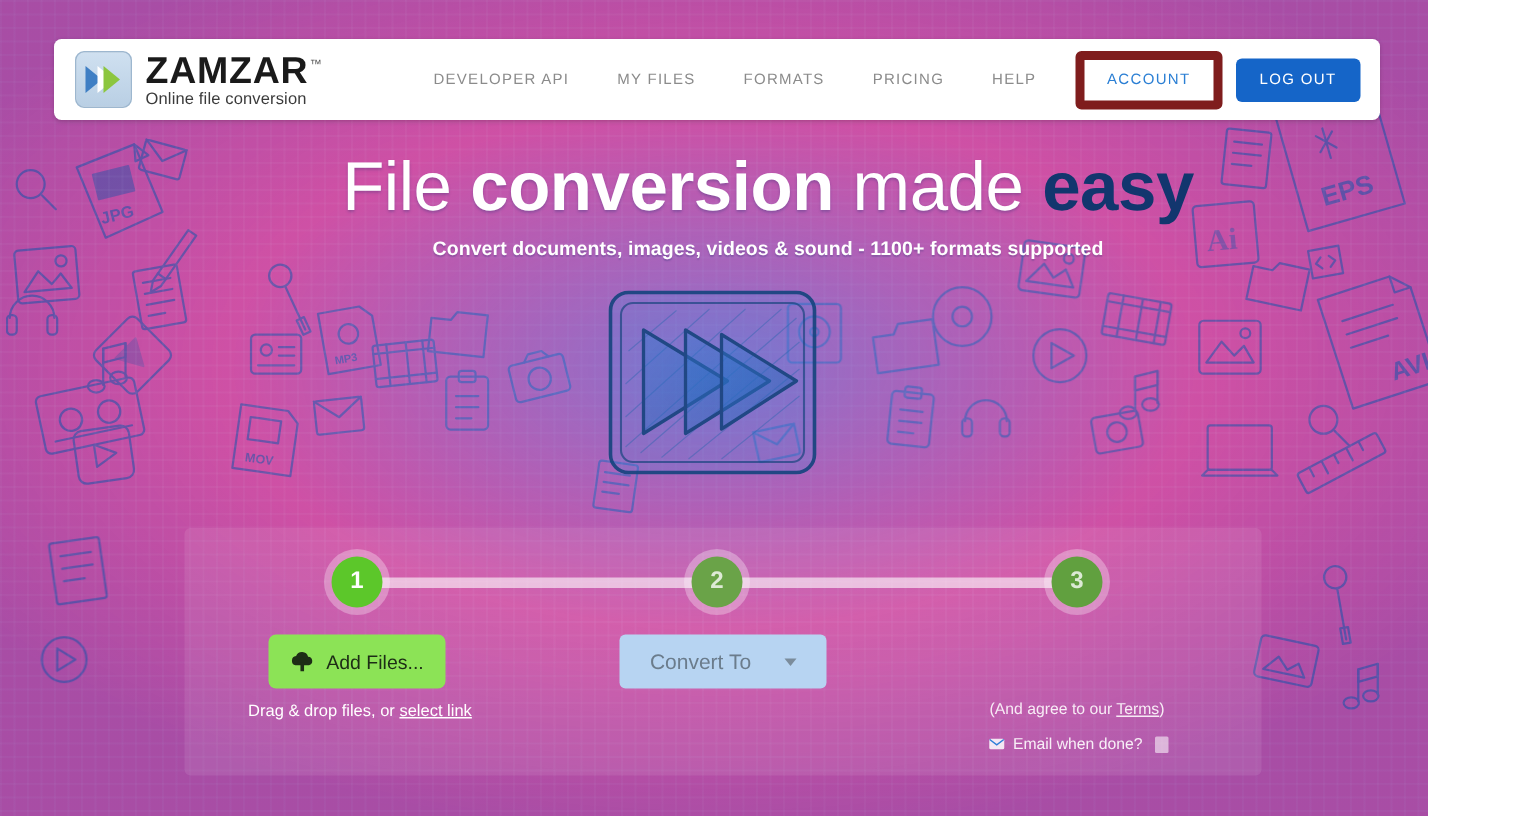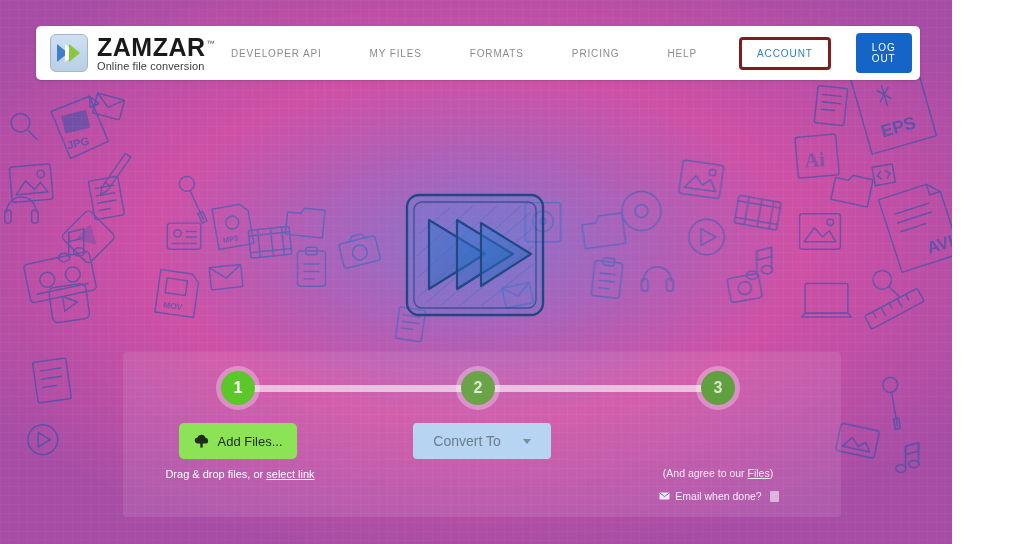--- a/index.html
+++ b/index.html
@@ -95,38 +95,38 @@
     font-size: 11px;
     color: #3b3b3b;
     letter-spacing: 0.1px;
     margin-top: 1px;
   }
 
   #nav {
     margin-left: auto;
     display: flex;
     align-items: center;
-    gap: 16px;
+    gap: 0px;
     margin-right: 13px;
   }
   .nav-link {
     font-size: 10px;
     letter-spacing: 0.85px;
     color: #8b8b8b;
     text-decoration: none;
     padding: 6px 16px;
     white-space: nowrap;
     cursor: pointer;
   }
 
   #account-button {
     font-size: 10px;
     letter-spacing: 0.9px;
     color: #2b7fd4;
-    border: 3px solid #7f1d1d;
+    border: 6px solid #7f1d1d;
     border-radius: 4px;
     padding: 8px 15px;
     background: #fff;
     margin-left: 10px;
     cursor: pointer;
     font-family: inherit;
   }
   #logout-button {
     font-size: 10px;
     letter-spacing: 0.9px;
@@ -616,20 +616,24 @@
       <a class="nav-link">DEVELOPER API</a>
       <a class="nav-link">MY FILES</a>
       <a class="nav-link">FORMATS</a>
       <a class="nav-link">PRICING</a>
       <a class="nav-link">HELP</a>
       <button id="account-button">ACCOUNT</button>
       <button id="logout-button">LOG OUT</button>
     </nav>
   </div>
 
+  <div id="hero">
+    <h1 id="headline"><span class="hl-light">File </span><span class="hl-bold">conversion</span><span class="hl-light"> made </span><span class="hl-accent">easy</span></h1>
+    <div id="subheadline">Convert documents, images, videos &amp; sound - 1100+ formats supported</div>
+  </div>
 
   <svg id="hero-sketch" viewBox="0 0 148 132" xmlns="http://www.w3.org/2000/svg">
     <defs>
       <linearGradient id="sketchFill" x1="0" y1="0" x2="1" y2="1">
         <stop offset="0%" stop-color="#2a78cf" stop-opacity="0.42"></stop>
         <stop offset="100%" stop-color="#1b5fb0" stop-opacity="0.55"></stop>
       </linearGradient>
     </defs>
     <rect x="6" y="5" width="136" height="120" rx="12" fill="#3b8ae0" fill-opacity="0.22" stroke="#16457f" stroke-width="2.4"></rect>
     <rect x="13" y="12" width="122" height="106" rx="8" fill="none" stroke="#16457f" stroke-width="1.4" opacity="0.75"></rect>
@@ -674,21 +678,21 @@
     </button>
 
     <div id="drag-drop-hint"><span>Drag &amp; drop files, or </span><a id="select-link">select link</a></div>
 
     <button id="convert-to-select">
       <span>Convert To</span>
       <span class="chev"></span>
     </button>
 
 
-    <div id="terms-note"><span>(And agree to our </span><a id="terms-link">Files</a><span>)</span></div>
+    <div id="terms-note"><span>(And agree to our </span><a id="terms-link">Terms</a><span>)</span></div>
 
     <div id="email-when-done">
       <svg width="11" height="8" viewBox="0 0 11 8" xmlns="http://www.w3.org/2000/svg">
         <rect x="0.5" y="0.5" width="10" height="7" rx="1" fill="rgba(255,255,255,0.85)"></rect>
         <path d="M0.8 1 L5.5 4.6 L10.2 1" fill="none" stroke="#2f7fd8" stroke-width="1"></path>
       </svg>
       <span>Email when done?</span>
       <span id="email-checkbox"></span>
     </div>
   </div>

